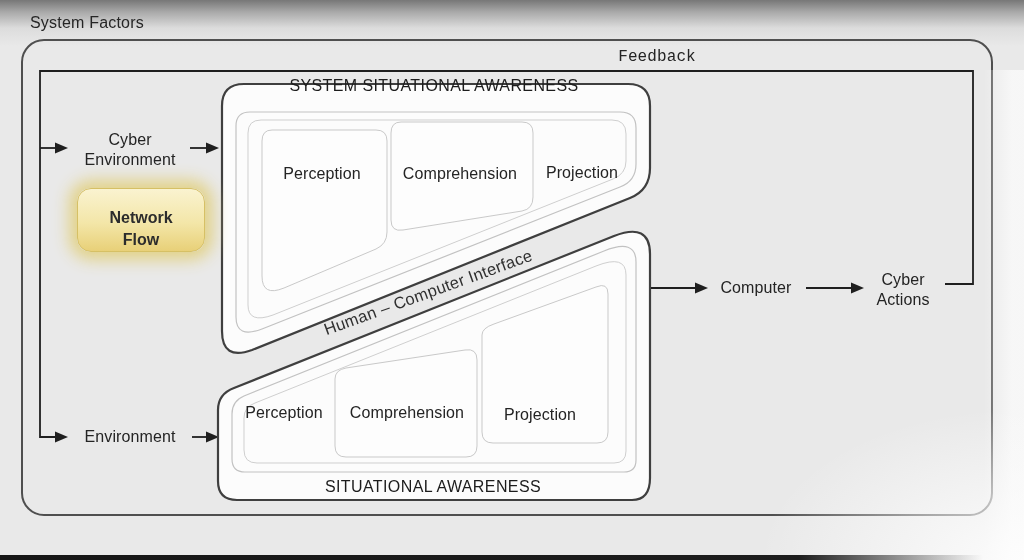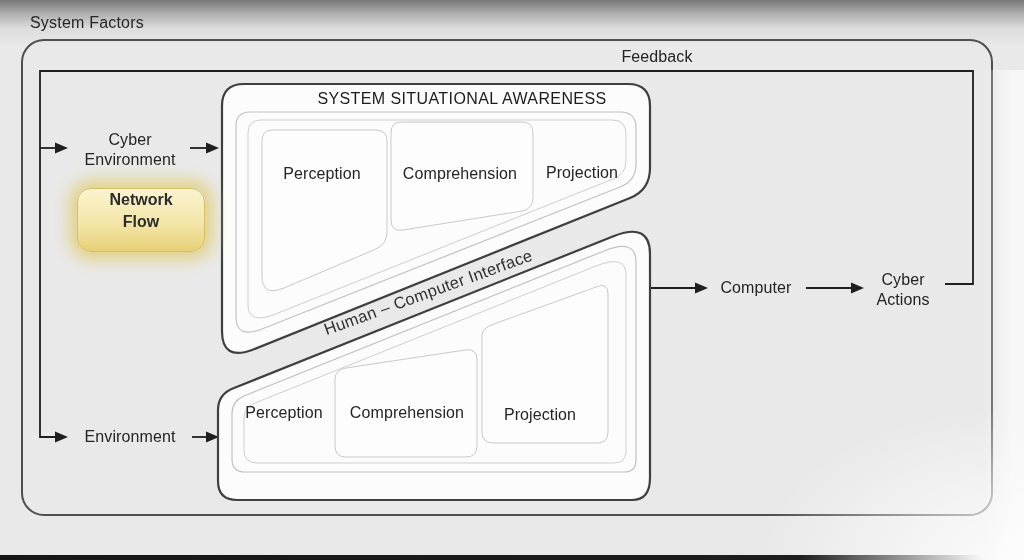--- a/index.html
+++ b/index.html
@@ -36,21 +36,21 @@
   .band-lbl{
     transform:translate(-50%,-50%) rotate(-20deg);
     font-size:16.5px;color:#303030;white-space:nowrap;letter-spacing:.3px;
   }
   .network-flow{
     position:absolute;left:77px;top:188px;width:126px;height:62px;
     border-radius:14px;
     background:linear-gradient(180deg,var(--hl-top,#faf3d0) 0%,#f3e6a8 55%,var(--hl-bottom,#e8d078) 100%);
     border:1px solid var(--hl-border,#d6c065);
     box-shadow:0 0 16px 8px var(--hl-glow,#e2d288);
-    display:flex;align-items:flex-start;justify-content:center;
+    display:flex;align-items:flex-end;justify-content:center;
   }
   .network-flow .nf-text{
     font-weight:bold;font-size:16px;line-height:22px;color:#2c2c2c;
     text-align:center;white-space:pre-line;
   }
 </style>
 </head>
 <body>
 
 <div class="stage">
@@ -94,44 +94,45 @@
 
     <path d="M 651 288 L 695 288" stroke="#1f1f1f" stroke-width="1.8" fill="none"></path>
     <polygon points="708,288 695,282.6 695,293.4" fill="#1f1f1f"></polygon>
     <path d="M 806 288 L 851 288" stroke="#1f1f1f" stroke-width="1.8" fill="none"></path>
     <polygon points="864,288 851,282.6 851,293.4" fill="#1f1f1f"></polygon>
   </svg>
 
   <div class="corner-lbl" style="left:30px;top:14px;">System Factors</div>
 
 
-  <div class="lbl" style="left:657px;top:57px;">Feedback</div>
+  <div class="lbl" style="left:657px;top:57px;font-family:Liberation Mono, monospace;">Feedback</div>
 
   <div class="lbl" style="left:130px;top:150px;">Cyber
 Environment</div>
 
   <div class="network-flow">
     <div class="nf-text">Network
 Flow</div>
   </div>
 
   <div class="lbl" style="left:130px;top:437px;">Environment</div>
 
-  <div class="lbl title-lbl" style="left:434px;top:99px;margin-left:28px;">SYSTEM SITUATIONAL AWARENESS</div>
+  <div class="lbl title-lbl" style="left:434px;top:86px;">SYSTEM SITUATIONAL AWARENESS</div>
 
   <div class="lbl" style="left:322px;top:174px;">Perception</div>
   <div class="lbl" style="left:460px;top:174px;">Comprehension</div>
   <div class="lbl" style="left:582px;top:173px;">Projection</div>
 
   <div class="lbl band-lbl" style="left:428px;top:292px;">Human – Computer Interface</div>
 
   <div class="lbl" style="left:284px;top:413px;">Perception</div>
   <div class="lbl" style="left:407px;top:413px;">Comprehension</div>
   <div class="lbl" style="left:540px;top:415px;">Projection</div>
 
+  <div class="lbl title-lbl" style="left:433px;top:487px;">SITUATIONAL AWARENESS</div>
 
   <div class="lbl" style="left:756px;top:288px;">Computer</div>
 
   <div class="lbl" style="left:903px;top:290px;">Cyber
 Actions</div>
 
   <div class="vignette-right"></div>
   <div class="vignette-corner"></div>
   <div class="bottom-band"></div>
 </div>

